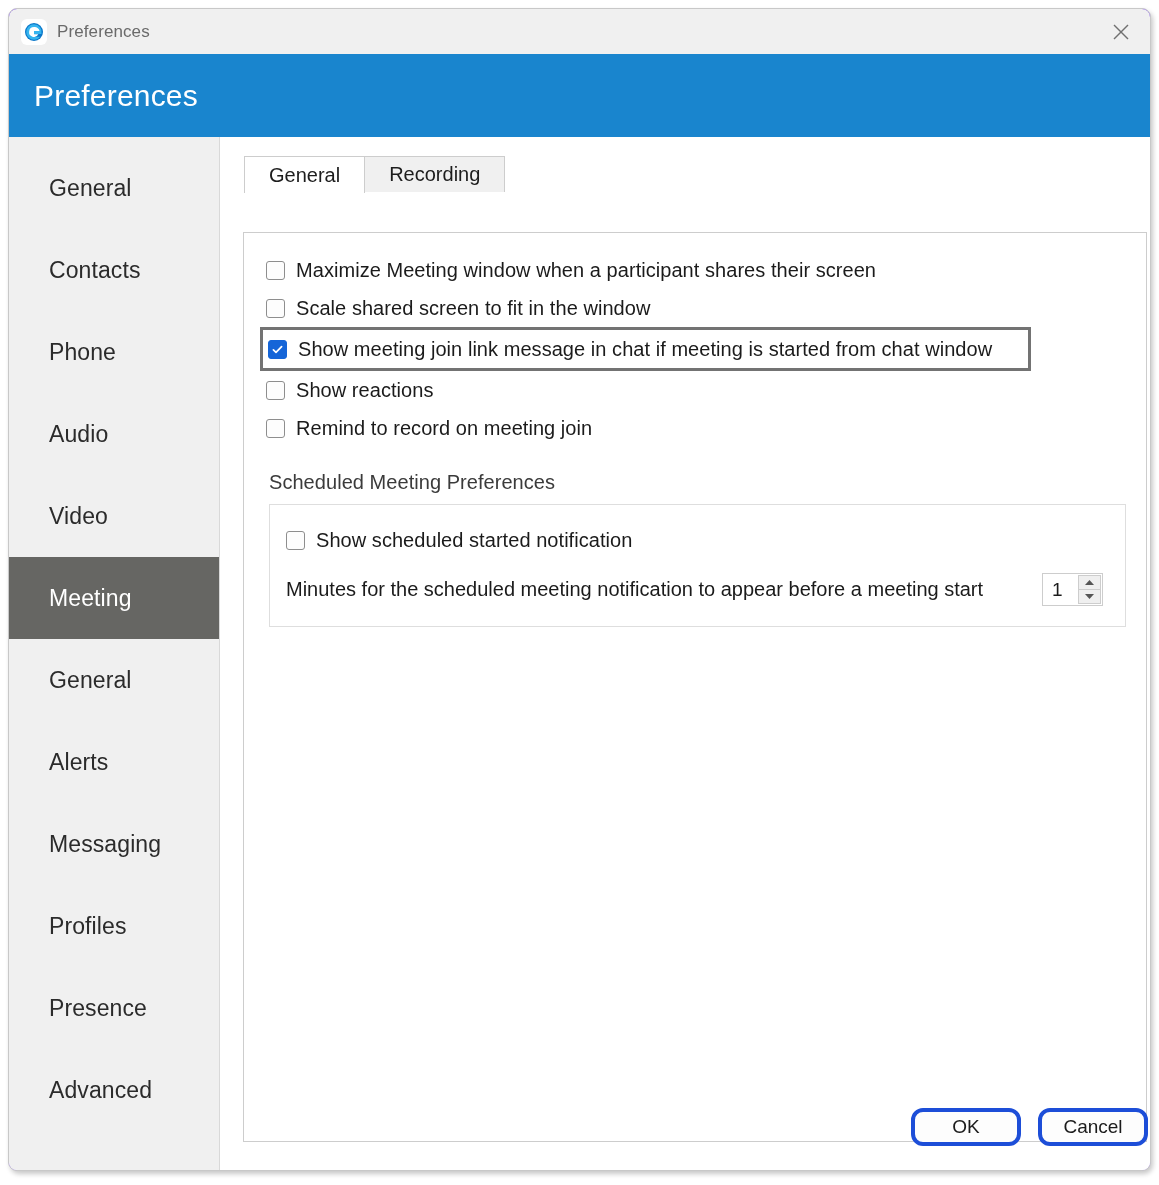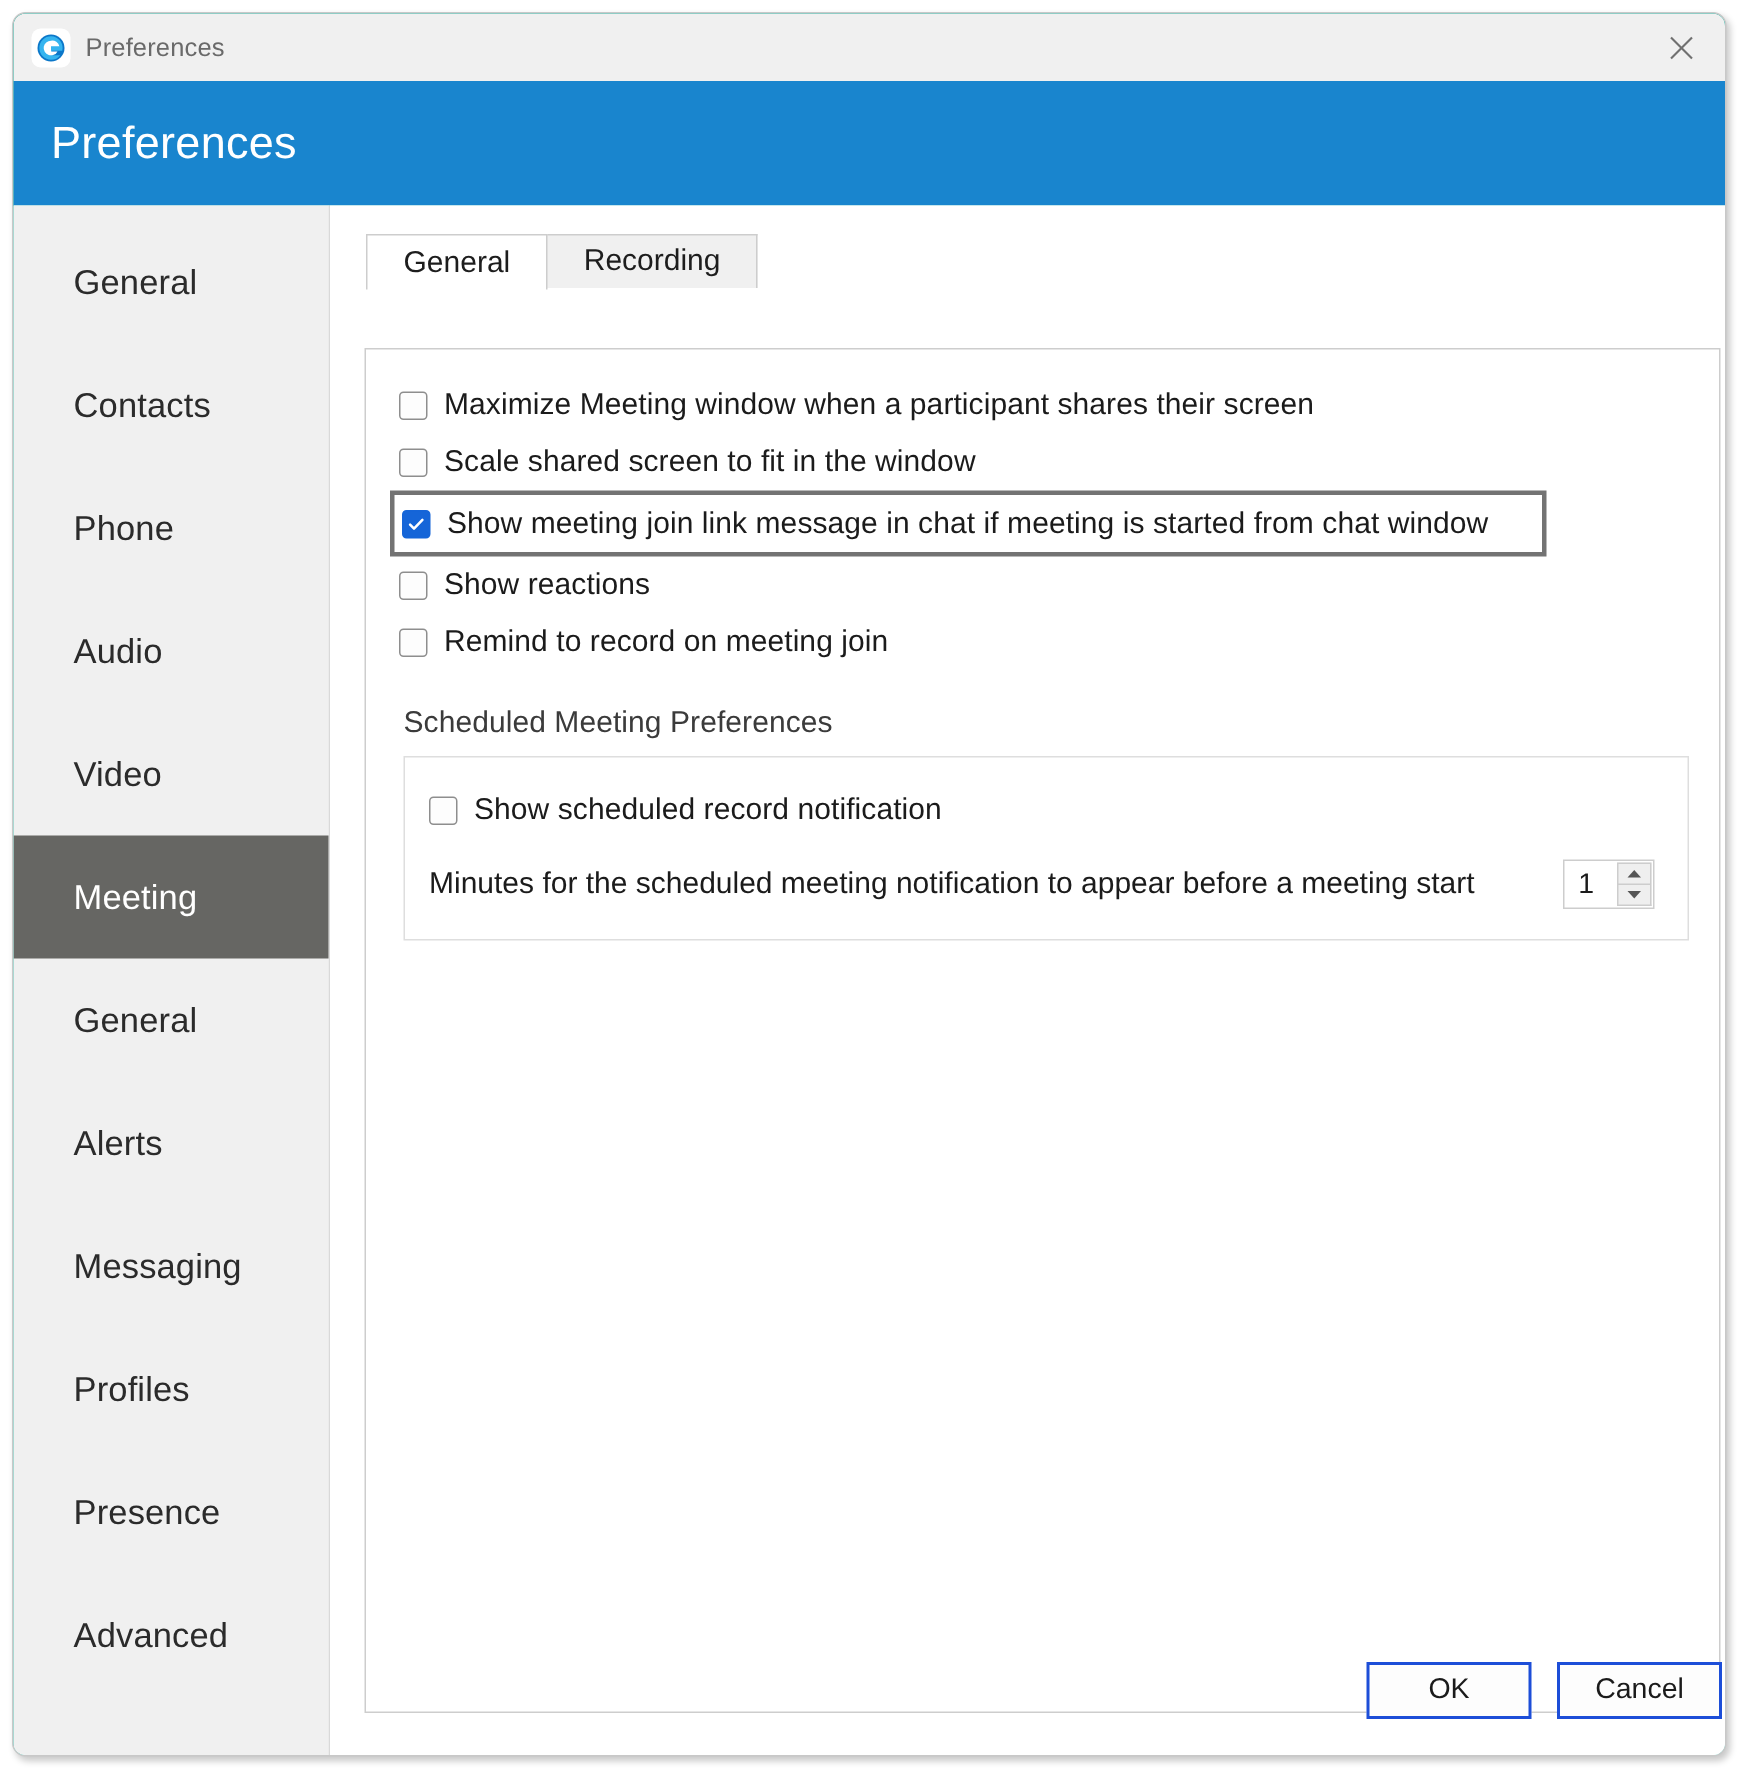--- a/index.html
+++ b/index.html
@@ -9,21 +9,21 @@
     background: #ffffff;
     font-family: "Liberation Sans", sans-serif;
     overflow: hidden;
   }
 
   
   .window {
     position: absolute;
     left: 8px; top: 8px;
     width: 1143px; height: 1163px;
-    background: #14b8a6;
+    background: #8b5cf6;
     border: 1px solid #c8c8c8;
     border-radius: 9px;
     box-shadow: 2px 3px 5px rgba(0,0,0,0.22);
     overflow: hidden;
   }
 
   
   .titlebar {
     position: relative;
     height: 45px;
@@ -256,22 +256,22 @@
     height: 86px;
     display: flex;
     align-items: center;
     justify-content: flex-end;
     padding-right: 22px;
   }
   .btn {
     min-width: 110px;
     height: 38px;
     background: #fdfdfd;
-    border: 2px solid #1d4ed8;
-    border-radius: 0;
+    border: 4px solid #1d4ed8;
+    border-radius: 12px;
     font-size: 19px;
     color: #1b1b1b;
     display: flex;
     align-items: center;
     justify-content: center;
     font-family: "Liberation Sans", sans-serif;
   }
   .btn + .btn { margin-left: 17px; }
 </style>
 </head>
@@ -382,21 +382,21 @@
         <div class="cb-row">
           <span class="cb"></span>
           <span class="cb-label">Remind to record on meeting join</span>
         </div>
 
         <div class="group-title">Scheduled Meeting Preferences</div>
 
         <div class="group-box">
           <div class="cb-row">
             <span class="cb"></span>
-            <span class="cb-label">Show scheduled record notification</span>
+            <span class="cb-label">Show scheduled started notification</span>
           </div>
           <div class="minutes-row">
             <span class="minutes-label">Minutes for the scheduled meeting notification to appear before a meeting start</span>
             <div class="spinner">
               <span class="spin-value">1</span>
               <div class="spin-arrows">
                 <div class="spin-up">
                   <svg width="11" height="7" viewBox="0 0 11 7">
                       <polygon points="5.5,1 10,6 1,6" fill="#555555"></polygon>
                     </svg>

